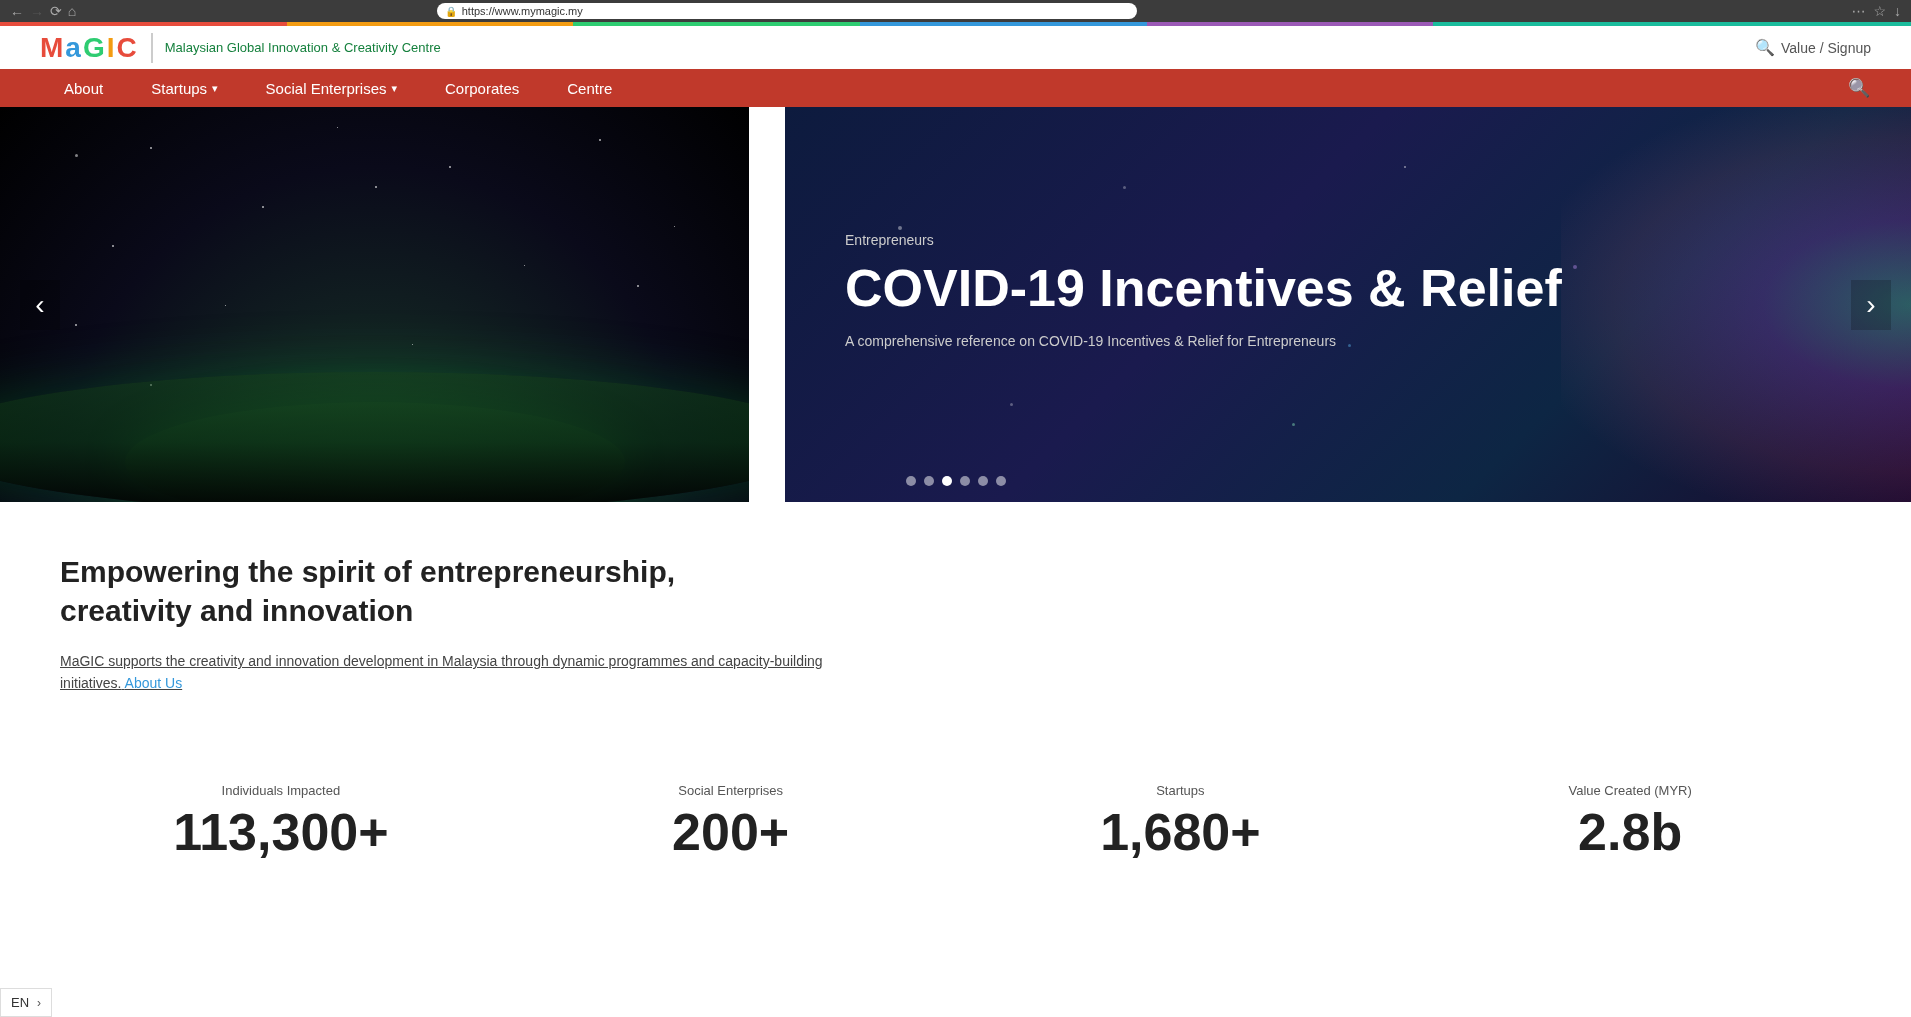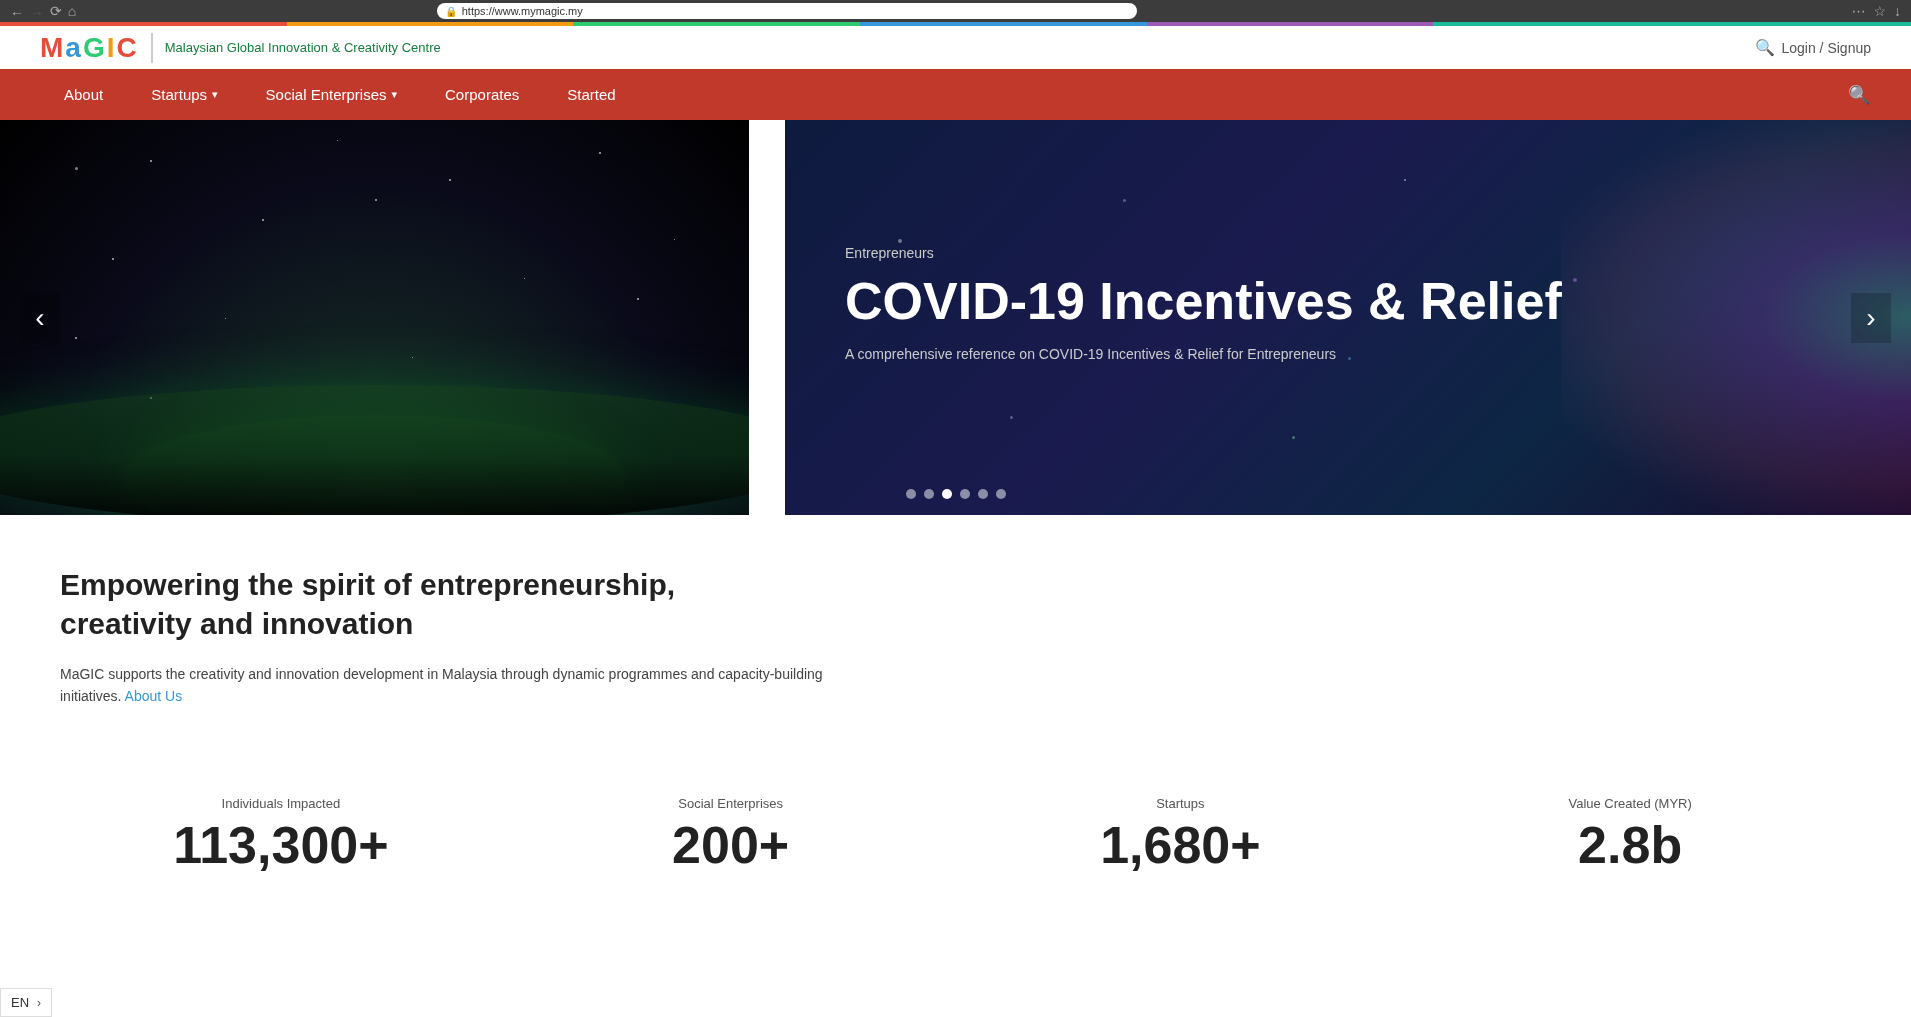--- a/index.html
+++ b/index.html
@@ -90,21 +90,21 @@
     }
     .login-icon { font-size: 16px; color: #555; }
 
     
     .nav-bar {
       background: #c0392b;
       display: flex;
       align-items: center;
       justify-content: space-between;
       padding: 0 40px;
-      height: 51px;
+      height: 38px;
     }
     .nav-links {
       display: flex;
       align-items: center;
       gap: 0;
     }
     .nav-item {
       color: #fff;
       font-size: 15px;
       padding: 0 24px;
@@ -267,20 +267,21 @@
       margin-bottom: 20px;
       line-height: 1.3;
       max-width: 700px;
     }
     .main-description {
       font-size: 14px;
       color: #444;
       line-height: 1.6;
       max-width: 780px;
       margin-bottom: 8px;
+      text-decoration: underline;
     }
     .about-link {
       color: #3498db;
       text-decoration: none;
       cursor: pointer;
     }
 
     
     .stats-bar {
       display: flex;
@@ -353,42 +354,42 @@
     <div>
       <span class="logo-text">
         <span class="logo-m">M</span><span class="logo-a">a</span><span class="logo-g">G</span><span class="logo-i">I</span><span class="logo-c">C</span>
       </span>
     </div>
     <div class="logo-divider"></div>
     <span class="logo-subtitle">Malaysian Global Innovation &amp; Creativity Centre</span>
   </div>
   <div class="login-area">
     <span class="login-icon">🔍</span>
-    <span>Login / Signup</span>
+    <span>Value / Signup</span>
   </div>
 </div>
 
 <nav class="nav-bar">
   <div class="nav-links">
     <a class="nav-item">
       <span>About</span>
     </a>
     <a class="nav-item">
       <span>Startups</span>
       <span class="nav-chevron">▾</span>
     </a>
     <a class="nav-item">
       <span>Social Enterprises</span>
       <span class="nav-chevron">▾</span>
     </a>
     <a class="nav-item">
       <span>Corporates</span>
     </a>
     <a class="nav-item">
-      <span>Started</span>
+      <span>Centre</span>
     </a>
   </div>
   <span class="nav-search">🔍</span>
 </nav>
 
 <div class="hero-slider">
 
   <div class="hero-left">
     <div class="hero-left-bg">
 

